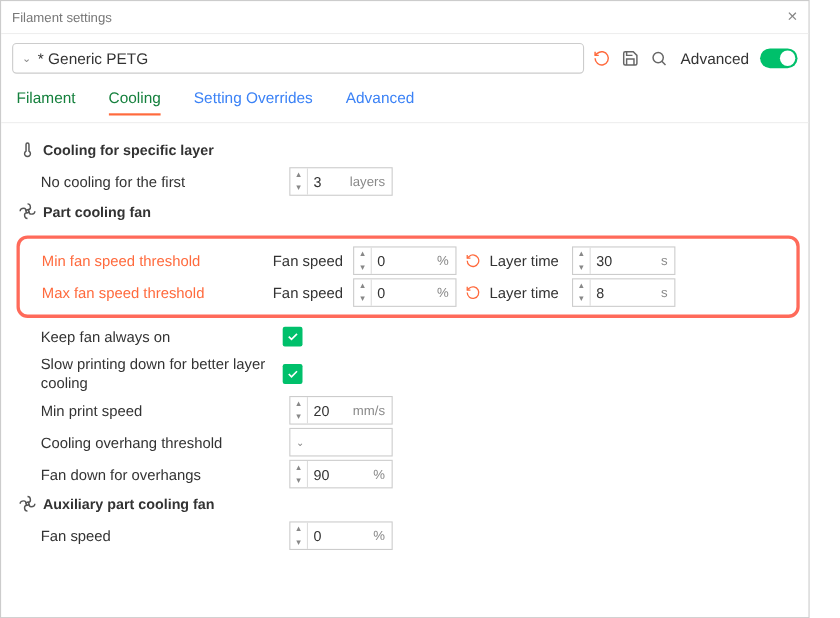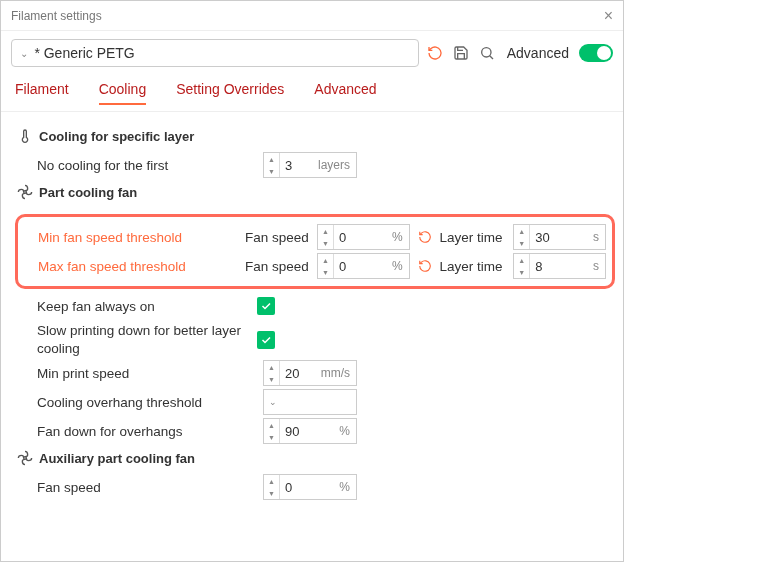--- a/index.html
+++ b/index.html
@@ -1,31 +1,31 @@
 <!DOCTYPE html>
 <html><head>
 <meta charset="utf-8">
 <style>
 * { box-sizing: border-box; margin: 0; padding: 0; }
 body { font-family: -apple-system, BlinkMacSystemFont, "Segoe UI", Arial, sans-serif; font-size: 13px; color: #333; background: #fff; }
-.window { width: 624px; height: 562px; border: 1px solid #ccc; display: flex; flex-direction: column; }
+.window { width: 736px; height: 562px; border: 1px solid #ccc; display: flex; flex-direction: column; }
 .titlebar { height: 30px; display: flex; align-items: center; padding: 0 10px; border-bottom: 1px solid #eee; color: #777; font-size: 12px; }
 .titlebar .close { margin-left: auto; font-size: 16px; color: #888; cursor: pointer; }
 .toolbar { display: flex; align-items: center; padding: 8px 10px; gap: 6px; }
 .dropdown { flex: 1; display: flex; align-items: center; border: 1px solid #ccc; border-radius: 4px; height: 28px; padding: 0 8px; font-size: 14px; color: #333; cursor: pointer; }
 .dropdown .chev { font-size: 10px; color: #888; margin-right: 6px; }
 .icon-btn { width: 20px; height: 20px; display: flex; align-items: center; justify-content: center; cursor: pointer; color: #666; }
 .icon-btn svg { width: 16px; height: 16px; }
 .reset-icon svg { stroke: #ff6a3d; }
 .adv-label { font-size: 14px; color: #333; margin-left: 4px; }
 .toggle { width: 34px; height: 18px; background: #00c06b; border-radius: 10px; position: relative; cursor: pointer; margin-left: 4px; }
 .toggle::after { content: ""; position: absolute; right: 2px; top: 2px; width: 14px; height: 14px; background: #fff; border-radius: 50%; }
 .tabs { display: flex; gap: 30px; padding: 0 14px 6px 14px; border-bottom: 1px solid #eee; font-size: 14px; }
-.tab { padding: 6px 0; color: #b91c1c; cursor: pointer; }
-.tab.accent { color: #b91c1c; }
+.tab { padding: 6px 0; color: #3b82f6; cursor: pointer; }
+.tab.accent { color: #15803d; }
 .tab.active { border-bottom: 2px solid #ff6a3d; font-weight: 500; }
 .content { flex: 1; overflow: auto; padding: 10px 16px; }
 .section-head { display: flex; align-items: center; gap: 6px; font-weight: 700; margin: 6px 0 8px 0; font-size: 13px; }
 .section-head svg { width: 16px; height: 16px; stroke: #555; }
 .row { display: flex; align-items: center; margin: 3px 0 3px 20px; min-height: 26px; }
 .label-col { width: 210px; font-size: 13.5px; color: #333; }
 .label-col.highlight { color: #ff6a3d; }
 .sub-col { width: 73px; font-size: 13.5px; color: #333; }
 .num-input { display: flex; align-items: center; border: 1px solid #ccc; height: 26px; width: 94px; position: relative; background: #fff; }
 .num-input .spin { width: 16px; display: flex; flex-direction: column; border-right: 1px solid #ddd; height: 100%; }

